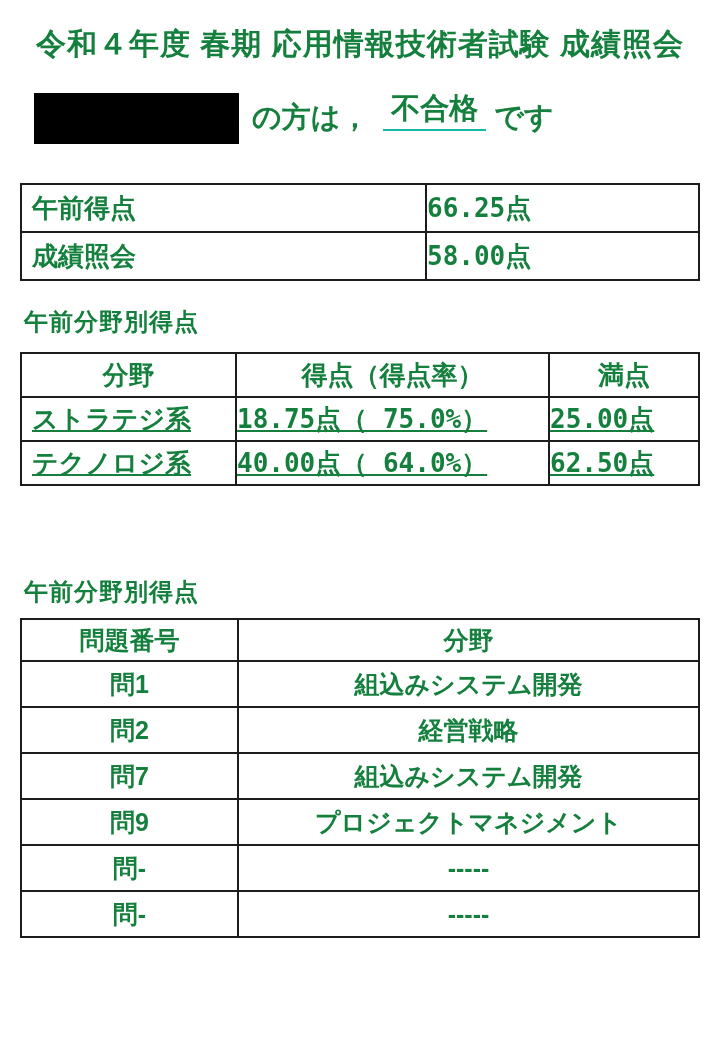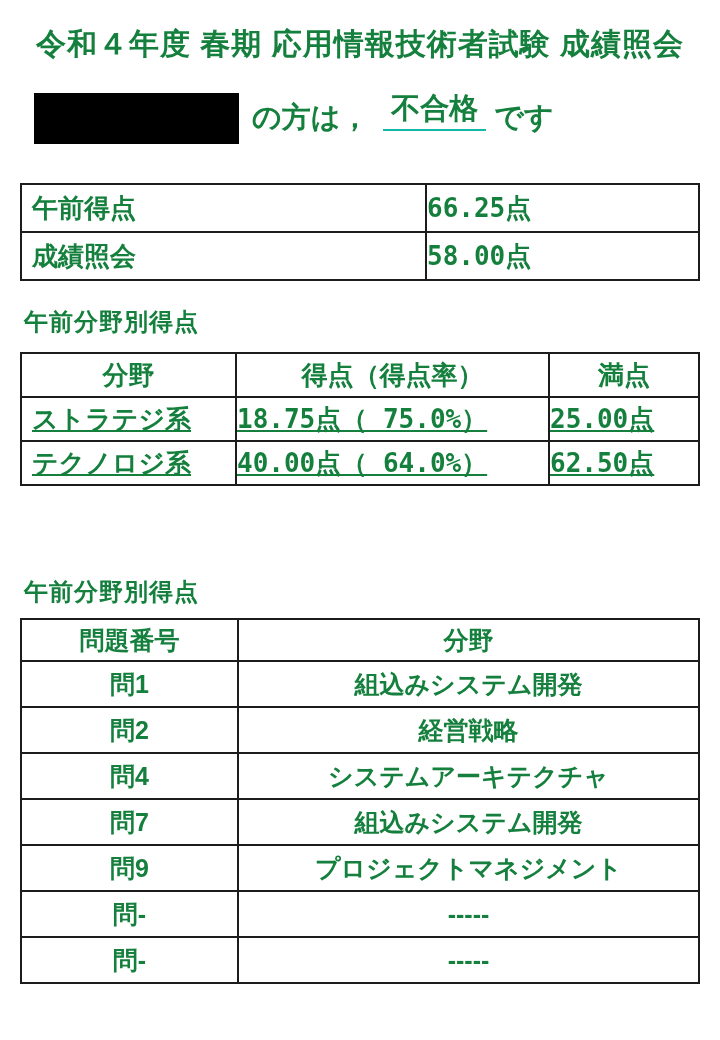--- a/index.html
+++ b/index.html
@@ -112,24 +112,20 @@
     <tbody>
       <tr>
         <td class="cell-center">問1</td>
         <td class="cell-center">組込みシステム開発</td>
       </tr>
       <tr>
         <td class="cell-center">問2</td>
         <td class="cell-center">経営戦略</td>
       </tr>
       <tr>
-        <td class="cell-center">問4</td>
-        <td class="cell-center">システムアーキテクチャ</td>
-      </tr>
-      <tr>
         <td class="cell-center">問7</td>
         <td class="cell-center">組込みシステム開発</td>
       </tr>
       <tr>
         <td class="cell-center">問9</td>
         <td class="cell-center">プロジェクトマネジメント</td>
       </tr>
       <tr>
         <td class="cell-center">問-</td>
         <td class="cell-center">-----</td>

